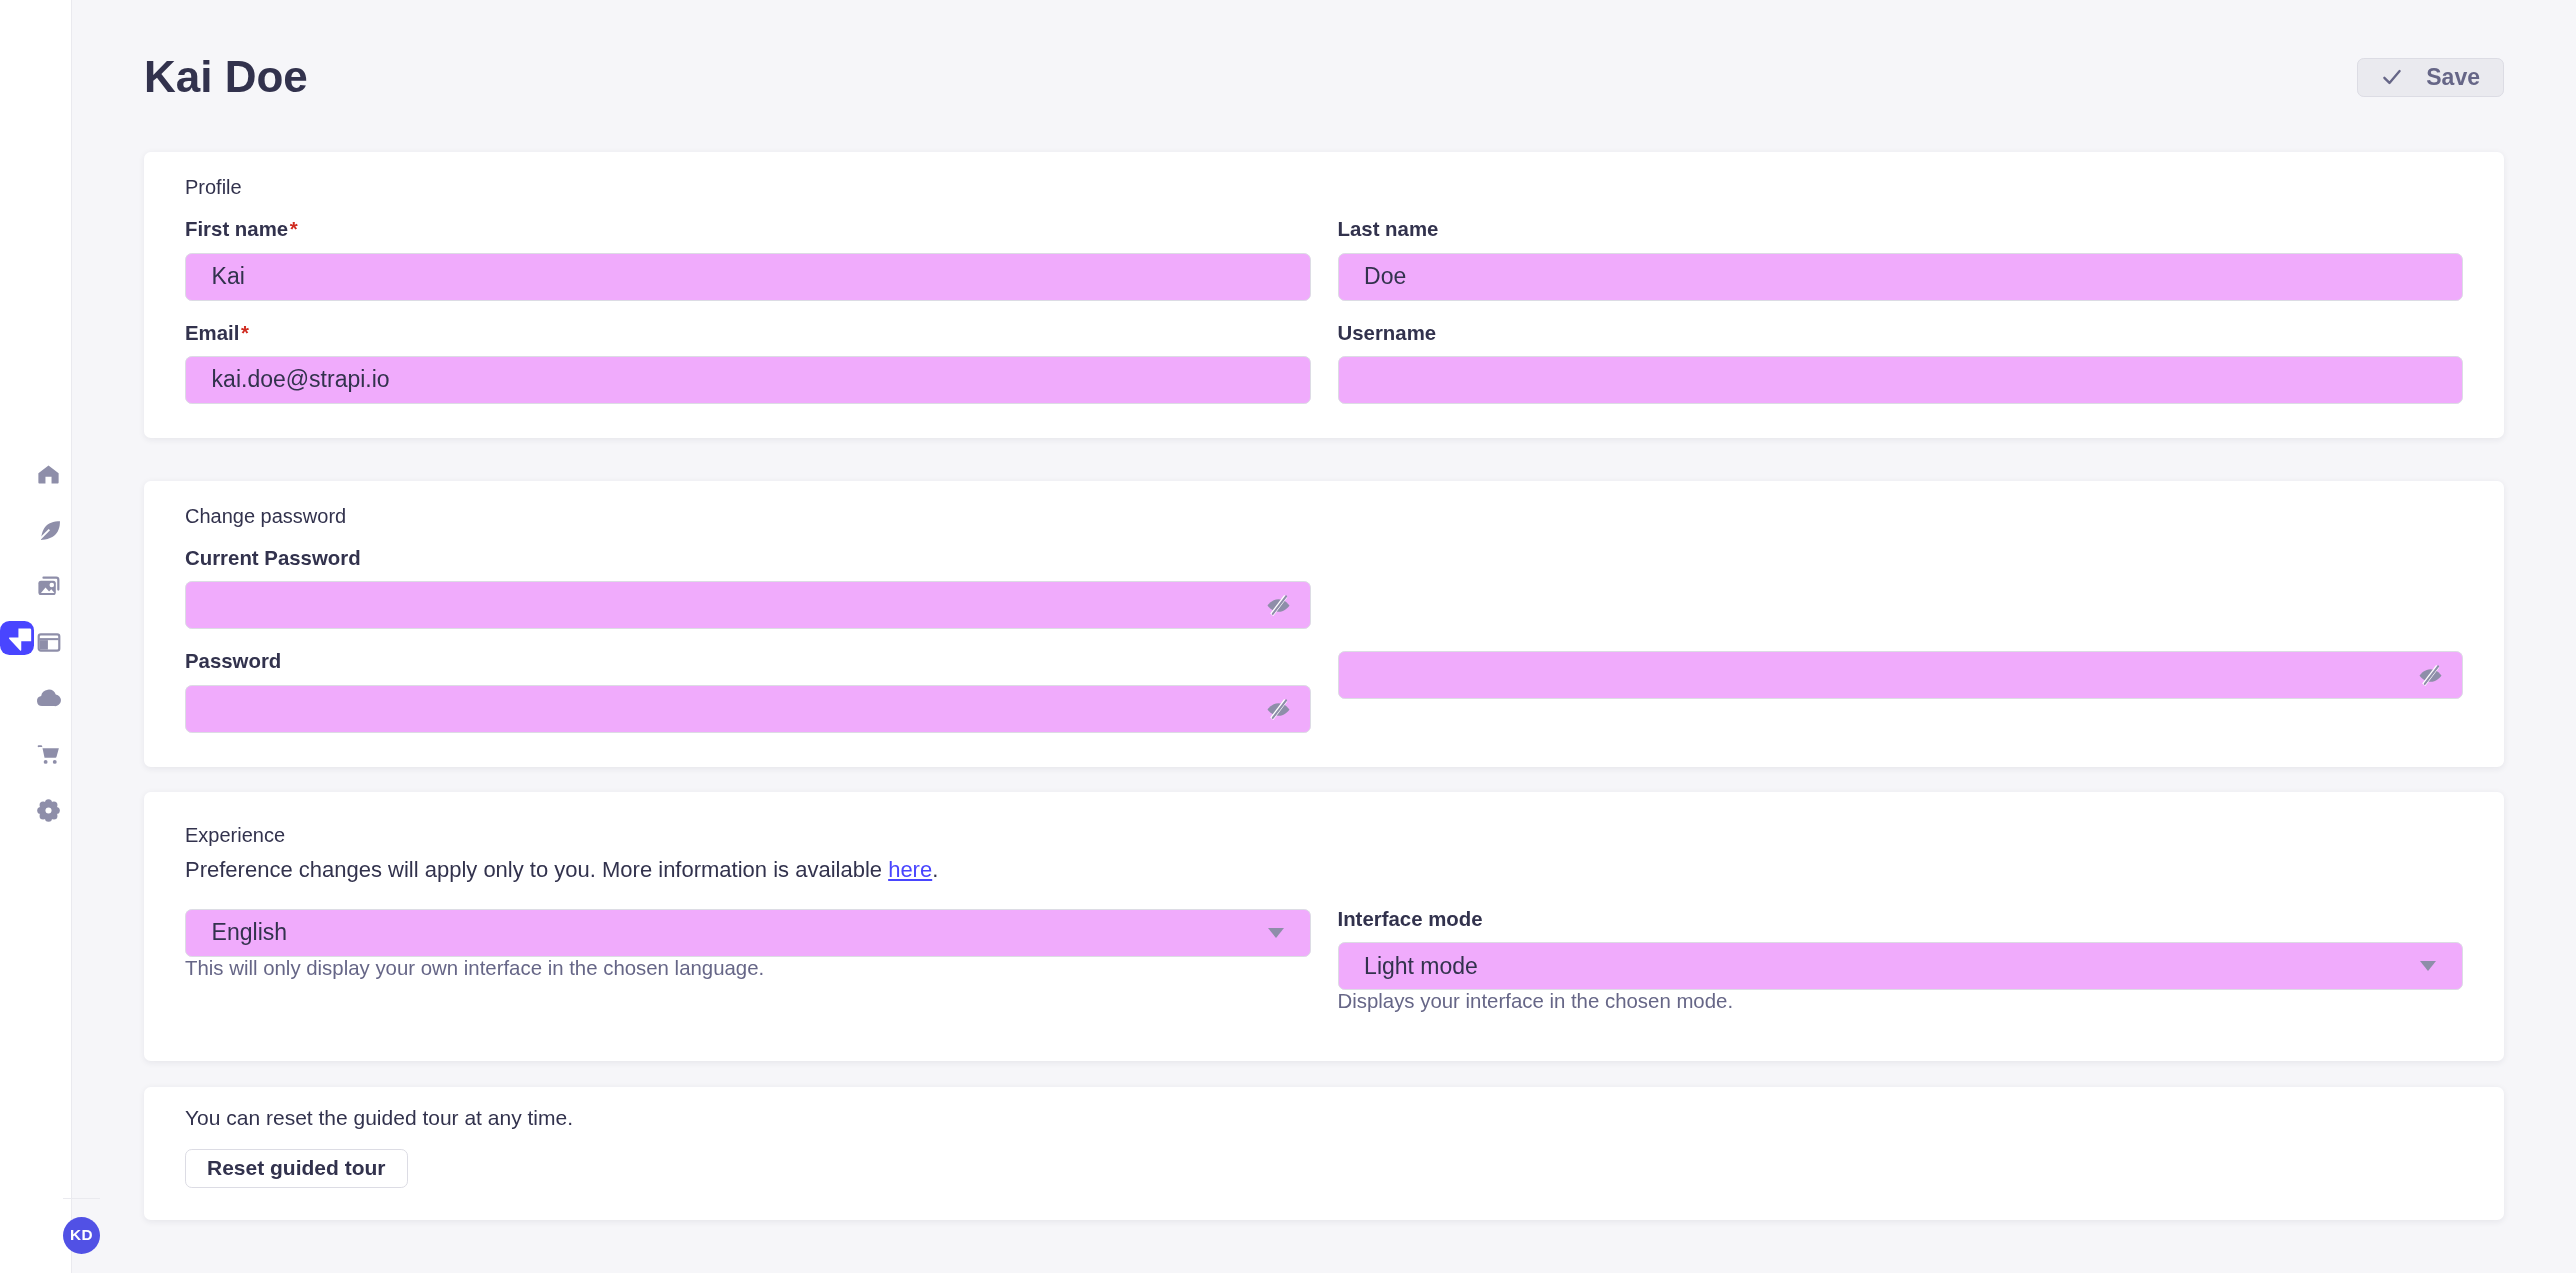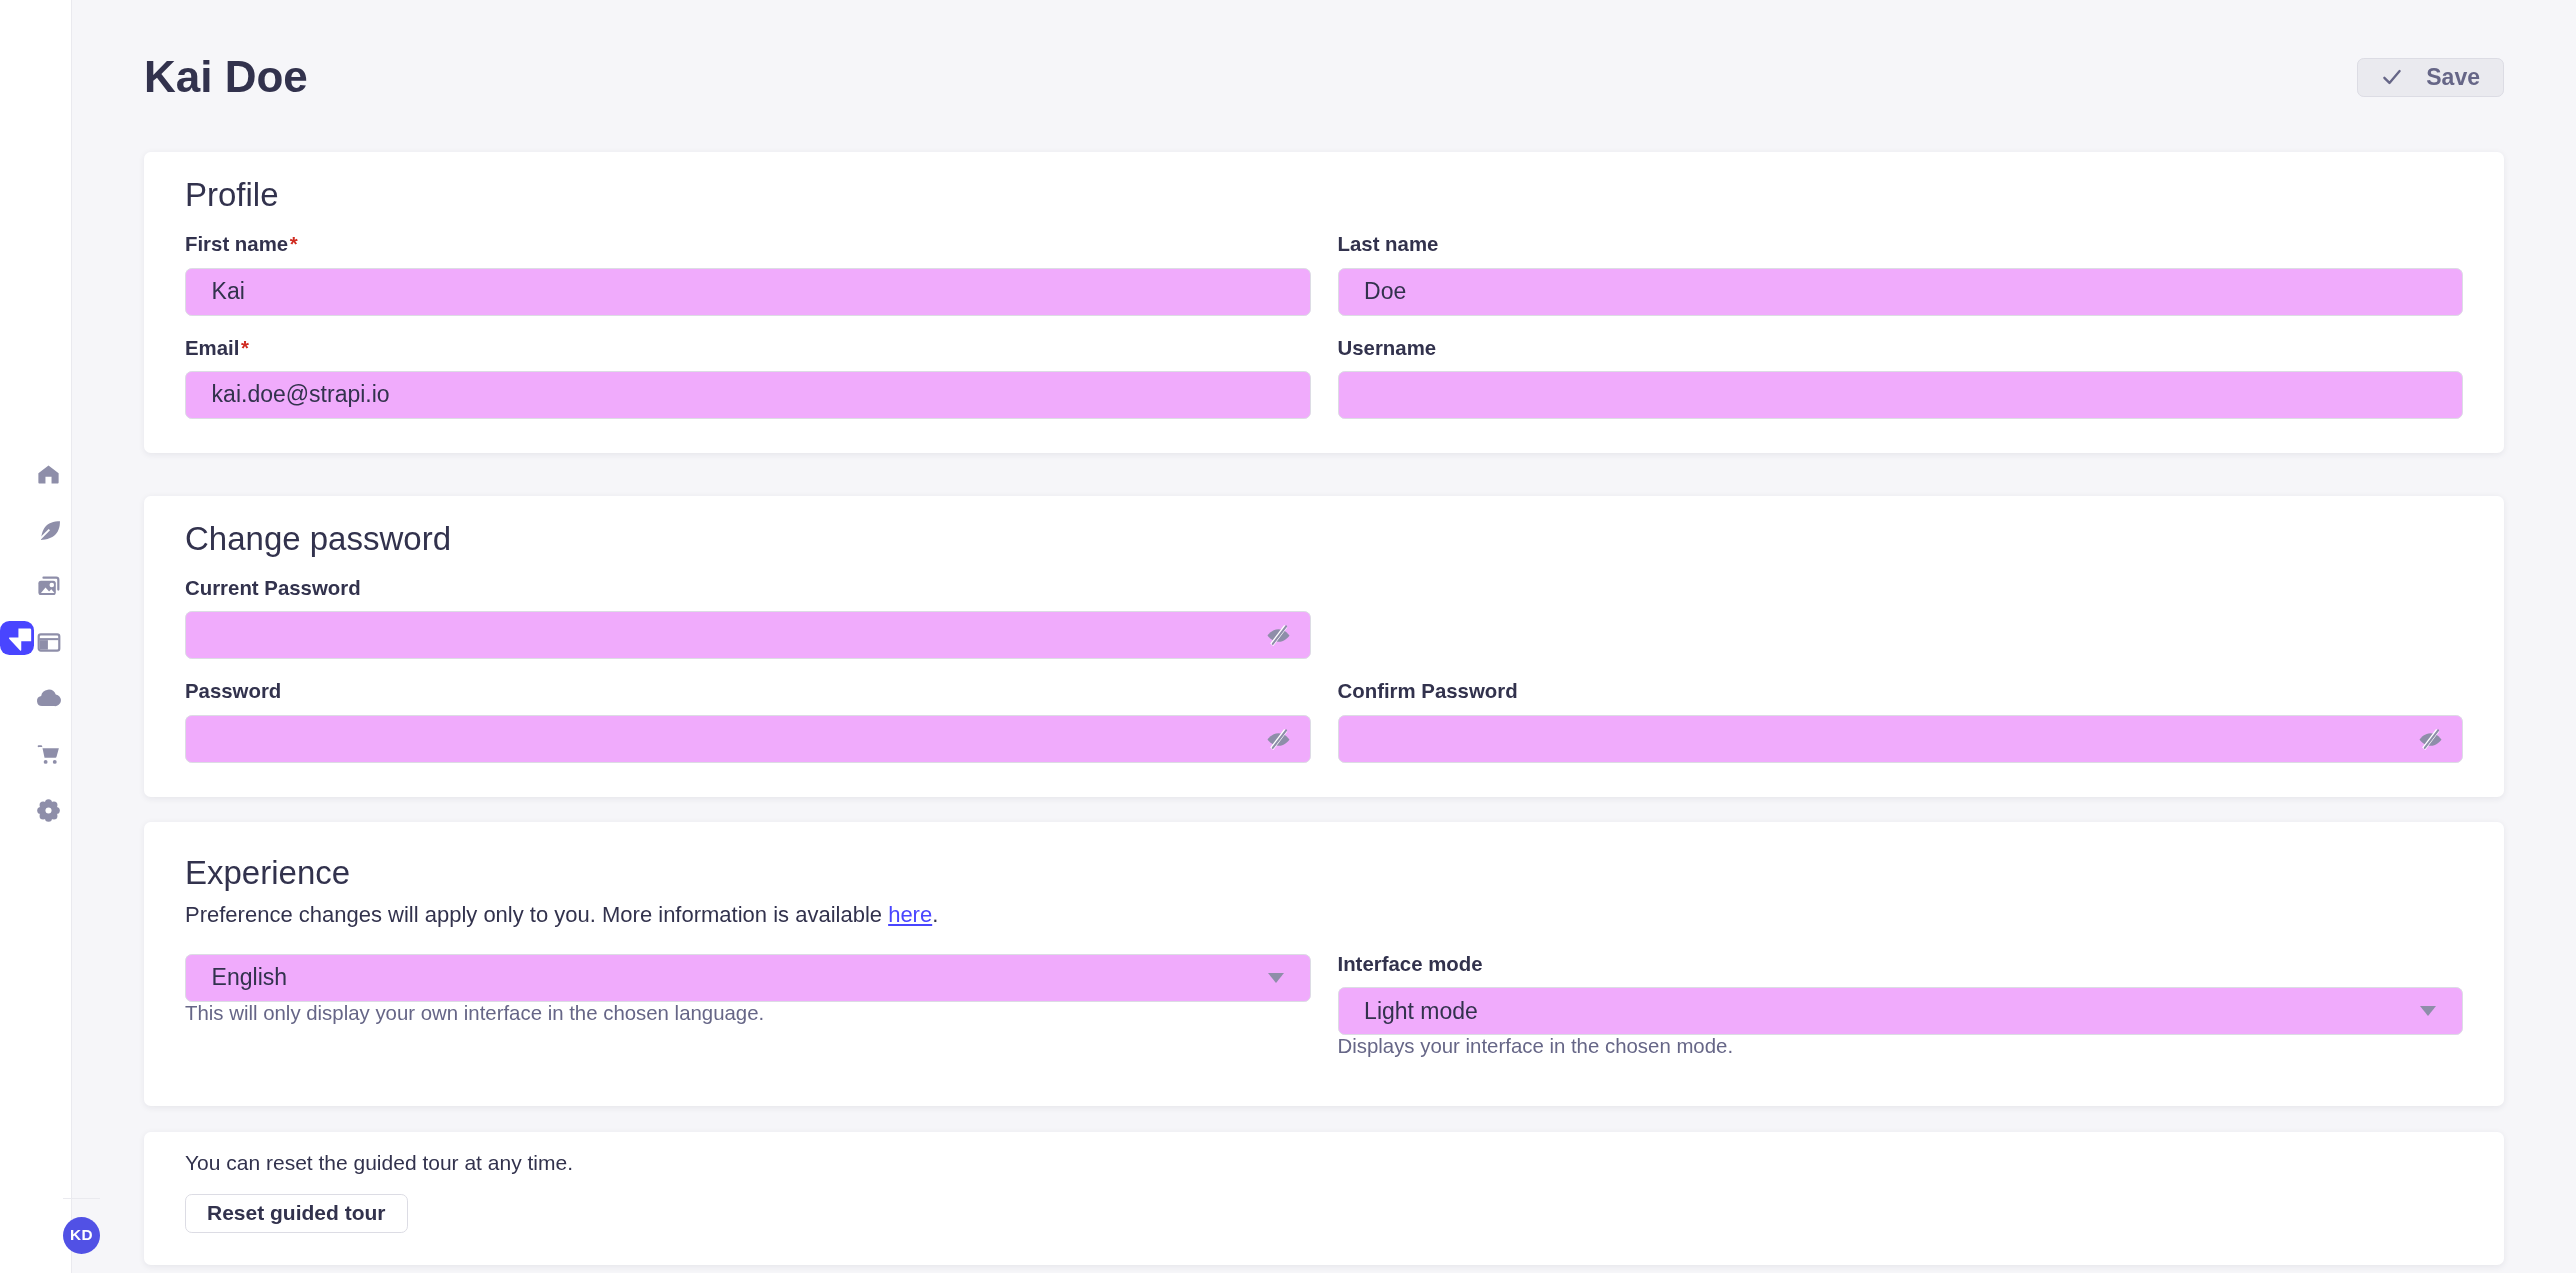--- a/index.html
+++ b/index.html
@@ -50,21 +50,21 @@
     font-family:"Liberation Sans", sans-serif; cursor:default;
   }
   
   .card {
     background:#FFFFFF; border-radius:6.8px;
     box-shadow:0 1.7px 6.8px rgba(33,33,52,0.07);
     padding:24px 41px 34px 41px;
     margin-bottom:25.6px;
   }
   .card-profile { margin-bottom:43px; }
-  .card h2 { font-size:33px; font-weight:500; color:#32324D; margin-bottom:20.4px; }
+  .card h2 { font-size:20px; font-weight:500; color:#32324D; margin-bottom:20.4px; }
   .fields-grid {
     display:grid; grid-template-columns:1fr 1fr;
     column-gap:27px; row-gap:22px;
   }
   .field-label {
     display:block; font-size:20.4px; font-weight:600; color:#32324D;
     line-height:1; margin-bottom:12.8px;
   }
   .req { color:#D02B20; margin-left:1.7px; }
   .text-input, .select-box {
@@ -256,21 +256,20 @@
               <svg width="27" height="27" viewBox="0 0 32 32">
                 <path d="M16 8.5 C9.6 8.5 4.8 13.3 3 16 c1.8 2.7 6.6 7.5 13 7.5 s11.2-4.8 13-7.5 c-1.8-2.7-6.6-7.5-13-7.5 z" fill="#8E8EA9"></path>
                 <line x1="8" y1="27" x2="24.5" y2="5" stroke="#FFFFFF" stroke-width="4.6"></line>
                 <line x1="9.2" y1="26" x2="25" y2="5.2" stroke="#8E8EA9" stroke-width="2.4" stroke-linecap="round"></line>
               </svg>
             </span>
           </button>
         </div>
       </div>
       <div>
-        <label class="field-label">Confirm Password</label>
         <div class="pw-wrap">
           <input class="text-input" type="password" style="">
           <button class="eye-btn">
             <span>
               <svg width="27" height="27" viewBox="0 0 32 32">
                 <path d="M16 8.5 C9.6 8.5 4.8 13.3 3 16 c1.8 2.7 6.6 7.5 13 7.5 s11.2-4.8 13-7.5 c-1.8-2.7-6.6-7.5-13-7.5 z" fill="#8E8EA9"></path>
                 <line x1="8" y1="27" x2="24.5" y2="5" stroke="#FFFFFF" stroke-width="4.6"></line>
                 <line x1="9.2" y1="26" x2="25" y2="5.2" stroke="#8E8EA9" stroke-width="2.4" stroke-linecap="round"></line>
               </svg>
             </span>

